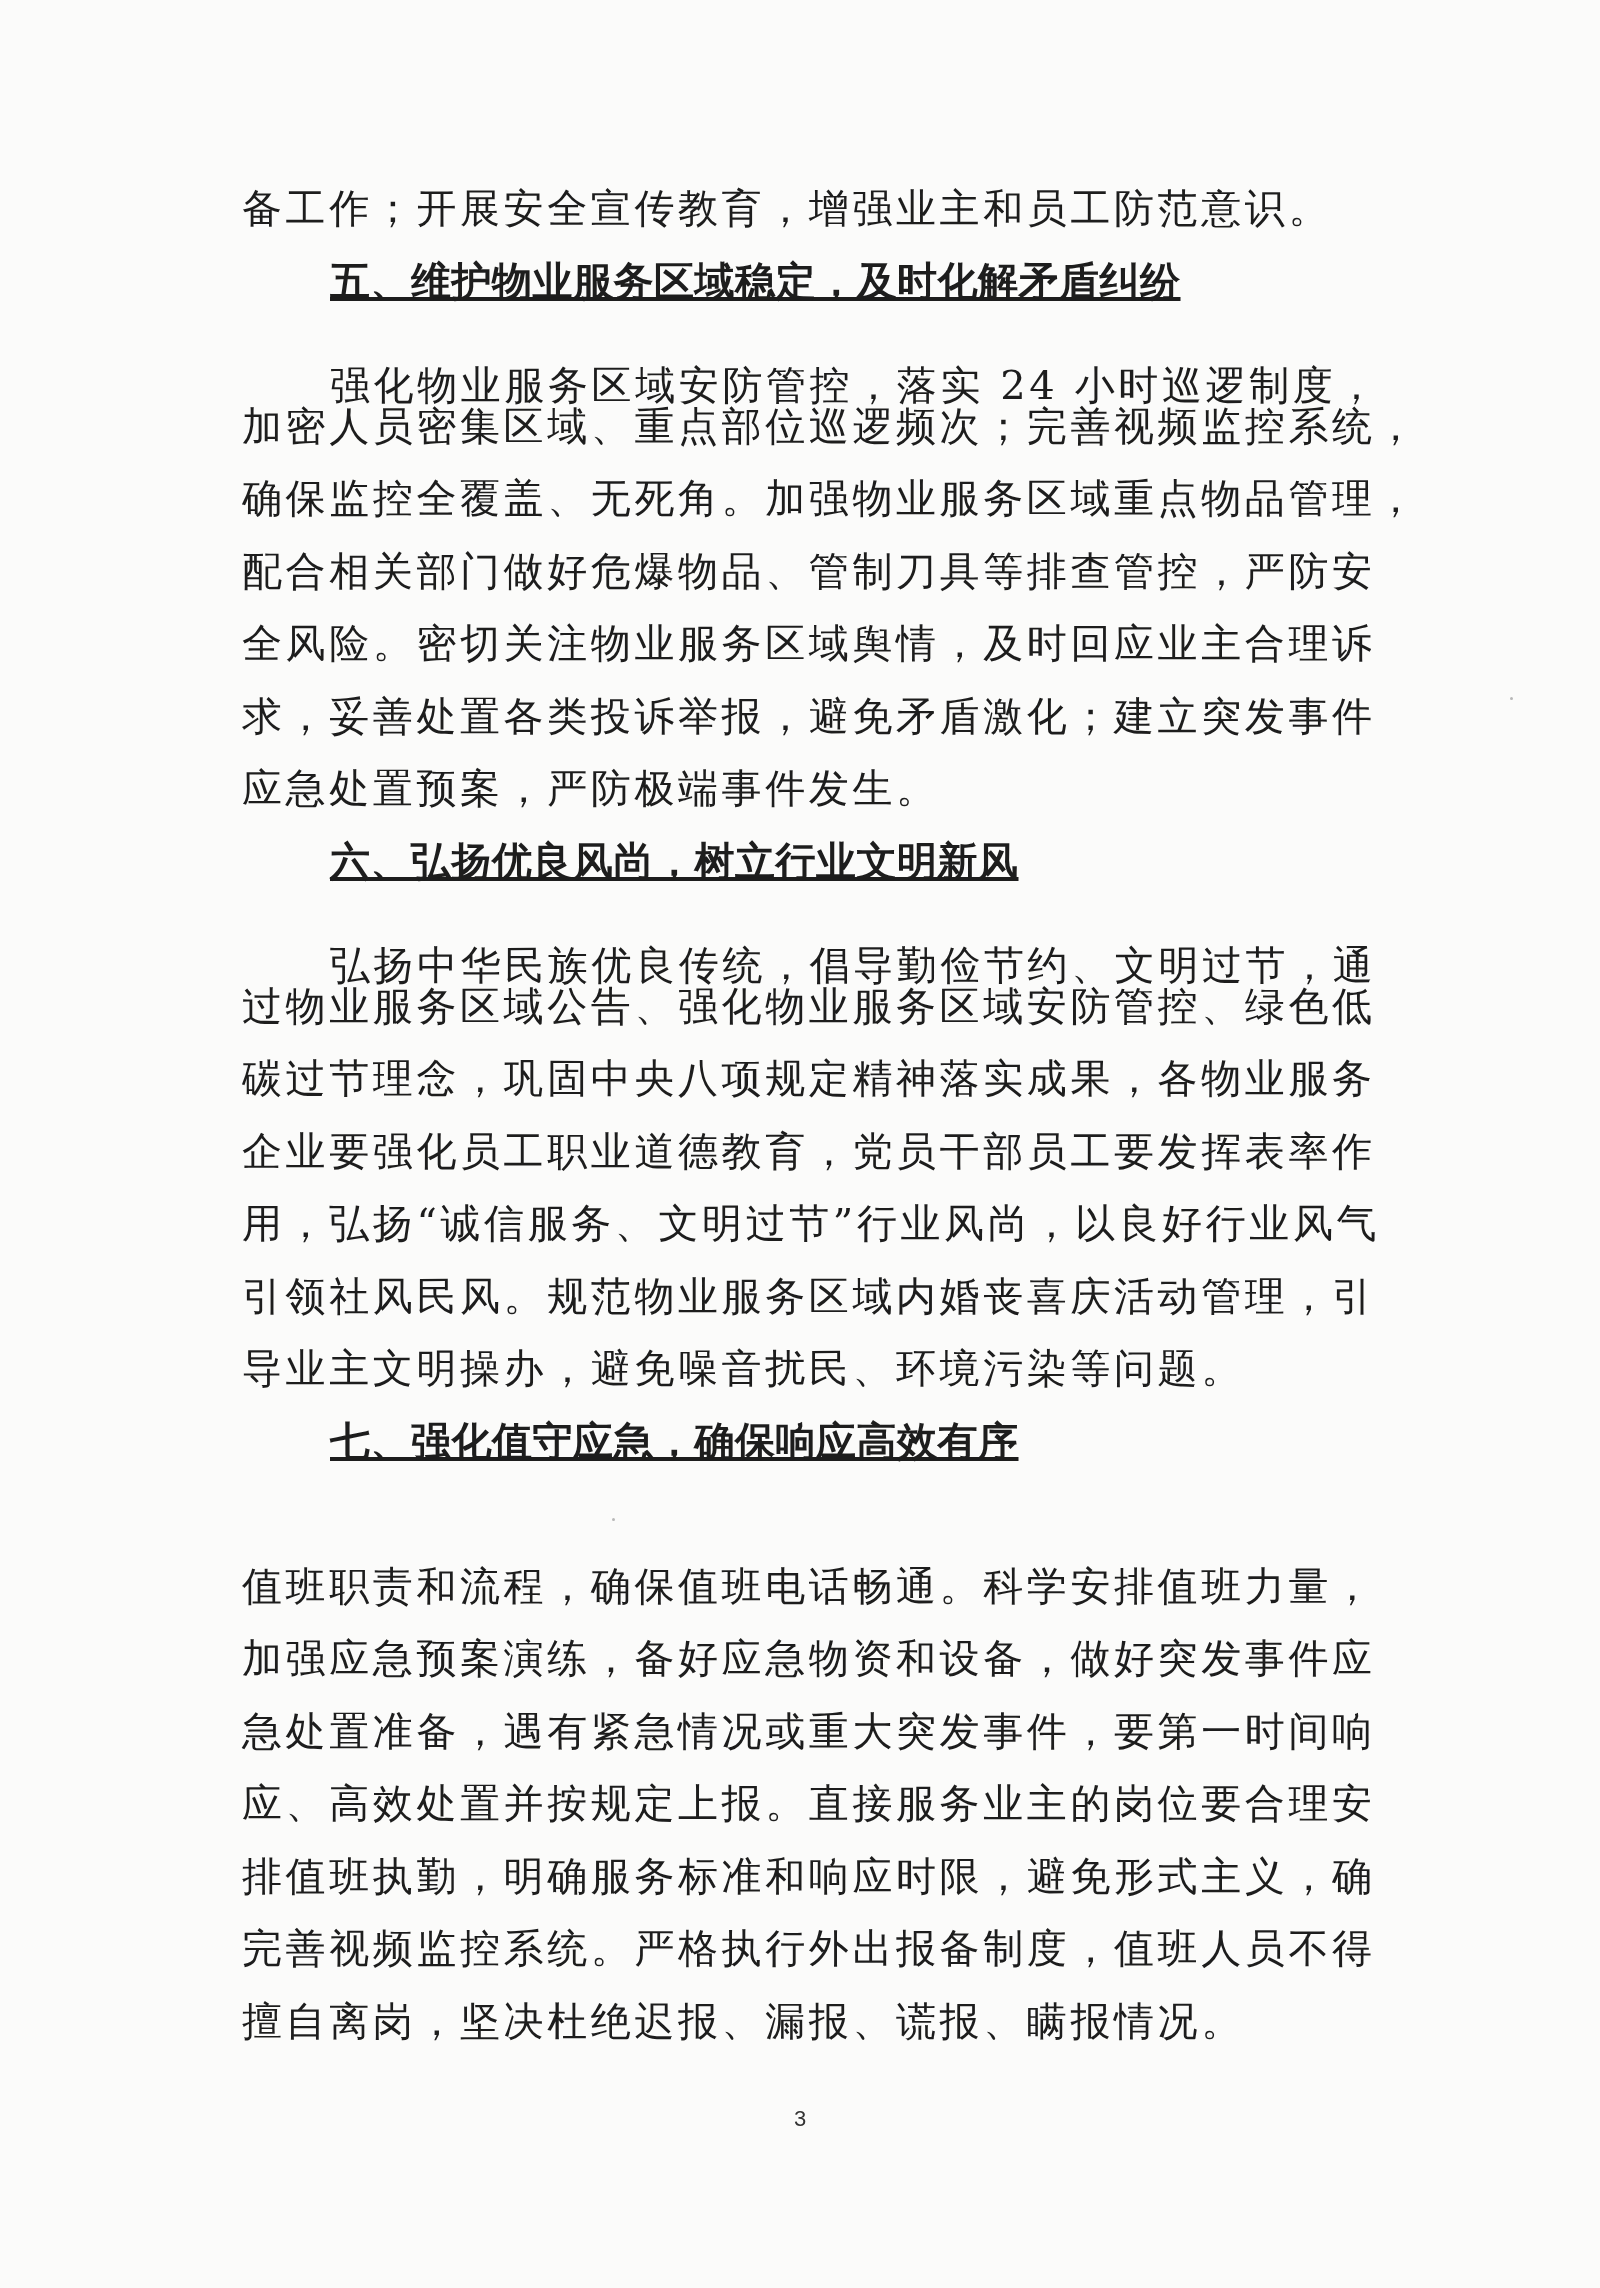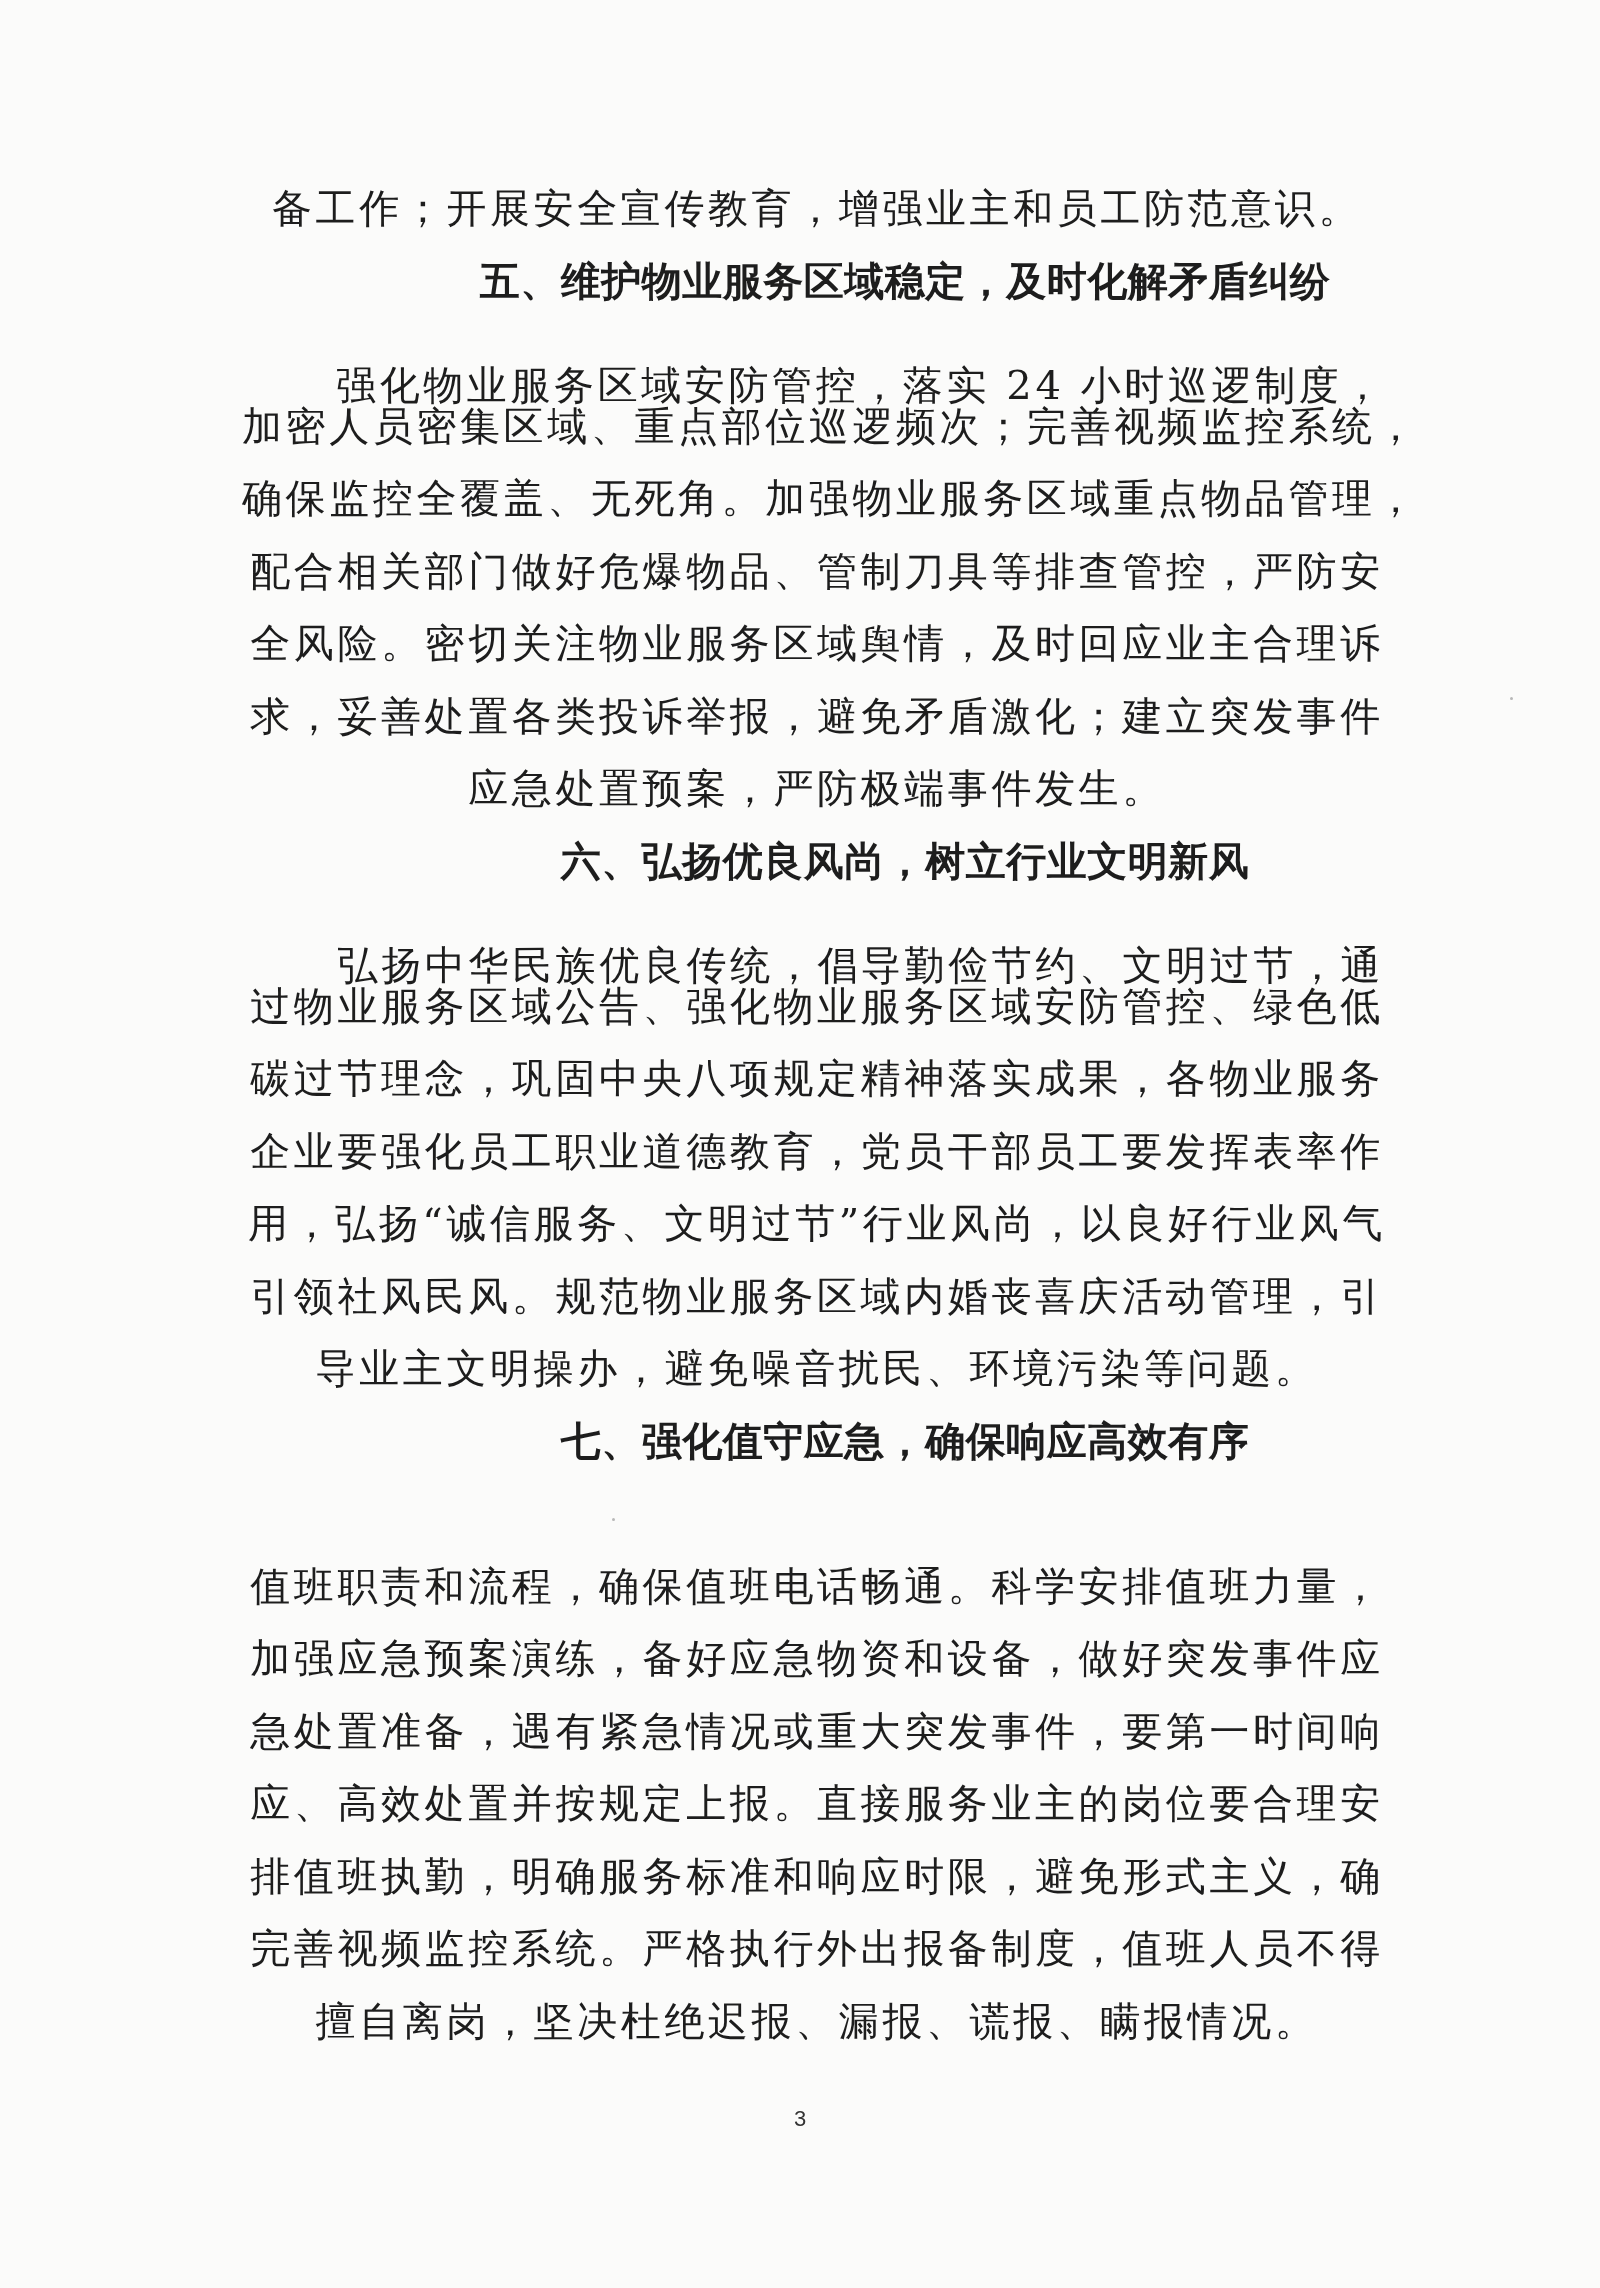--- a/index.html
+++ b/index.html
@@ -19,29 +19,29 @@
     }
     .line {
       position: absolute;
       left: 242px;
       width: 1150px;
       height: 60px;
       font-size: 40px;
       line-height: 60px;
       white-space: nowrap;
       letter-spacing: 3.6px;
-      text-align: center;
     }
     .line.indent { left: 330px; width: 1062px; margin-top: 32px; }
     .line.heading {
       left: 330px;
       font-family: "DejaVu Sans", "Liberation Sans", sans-serif;
       font-weight: bold;
       letter-spacing: 0.5px;
       font-size: 40px;
+      text-decoration: underline;
     }
     .page-number {
       position: absolute;
       left: 785px;
       top: 2106px;
       width: 30px;
       text-align: center;
       font-family: "Liberation Sans", sans-serif;
       font-size: 22px;
       color: #333;

